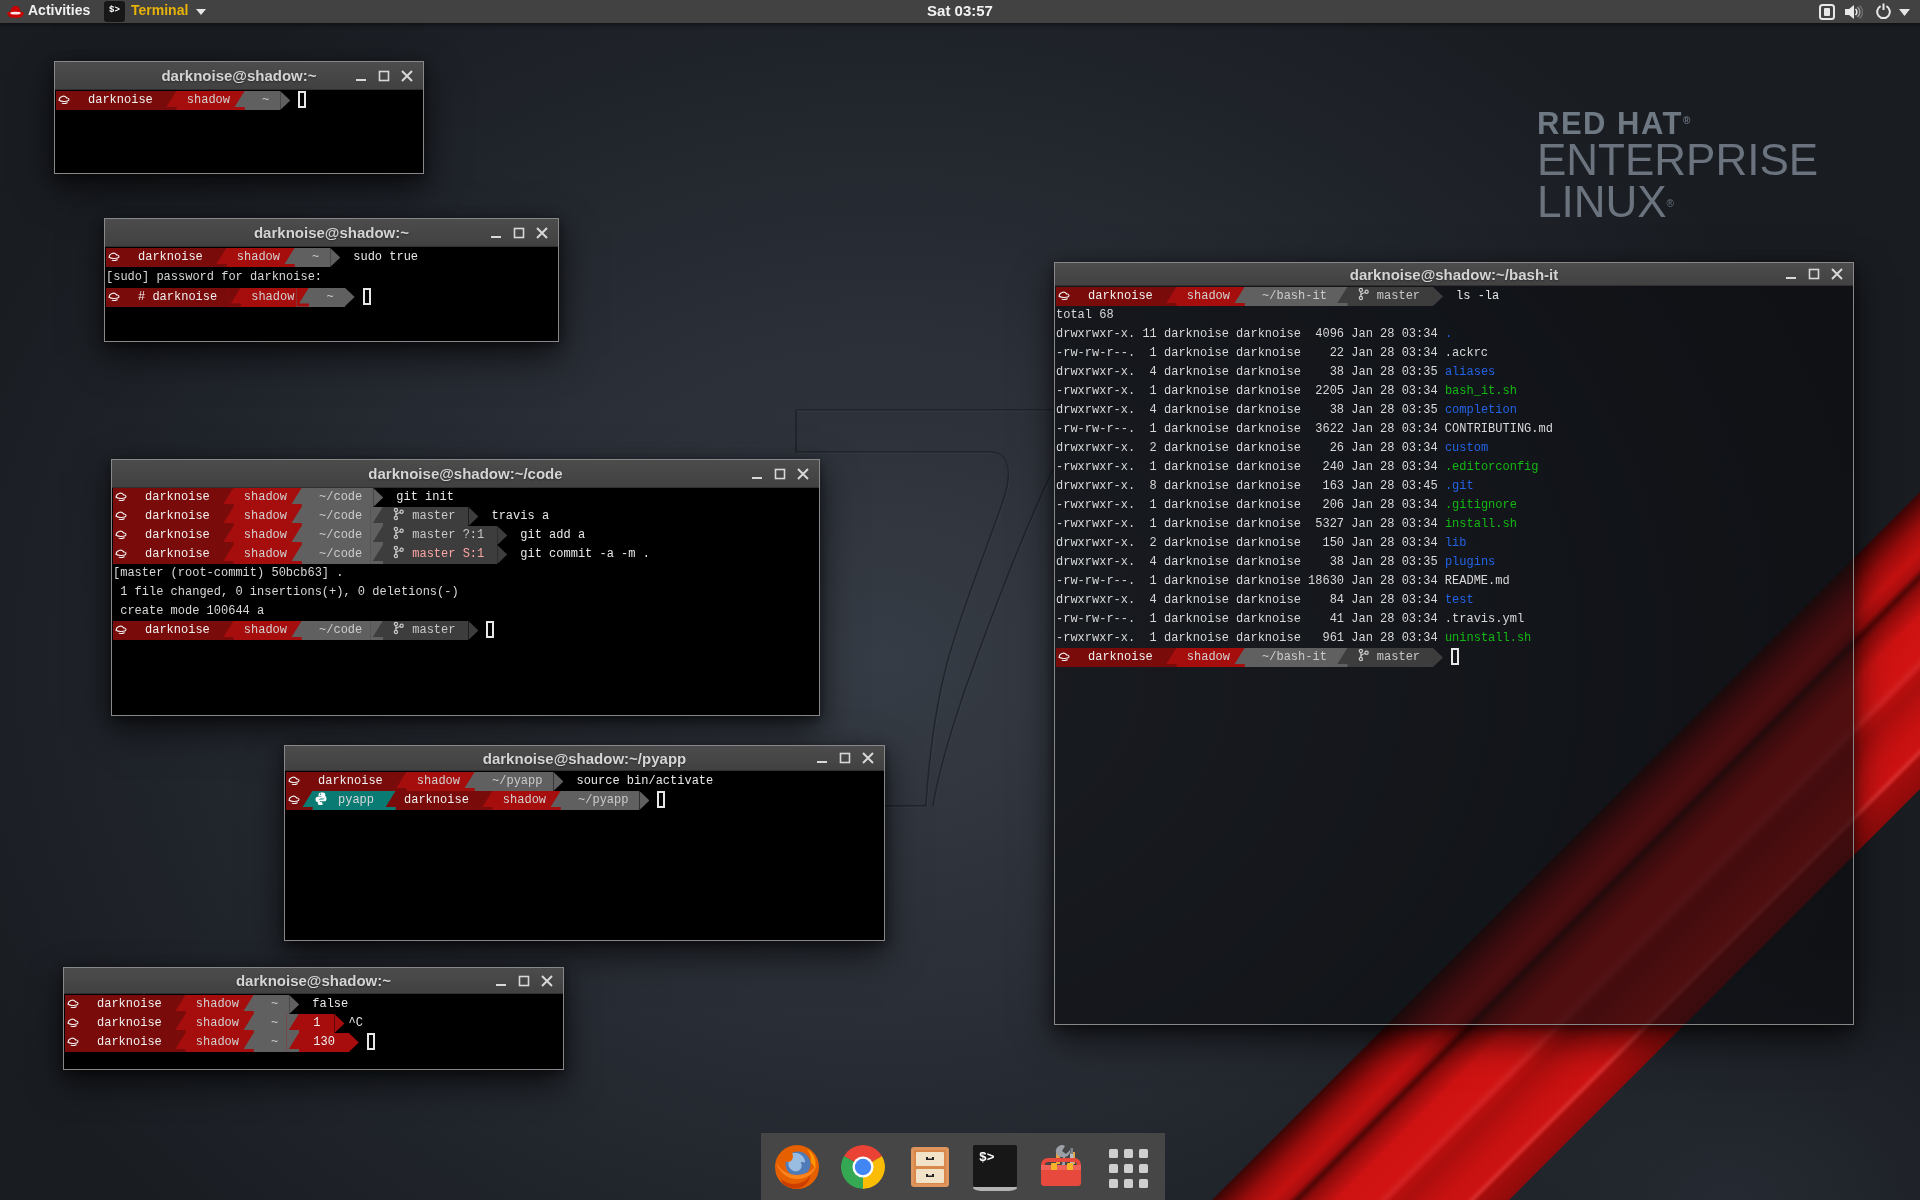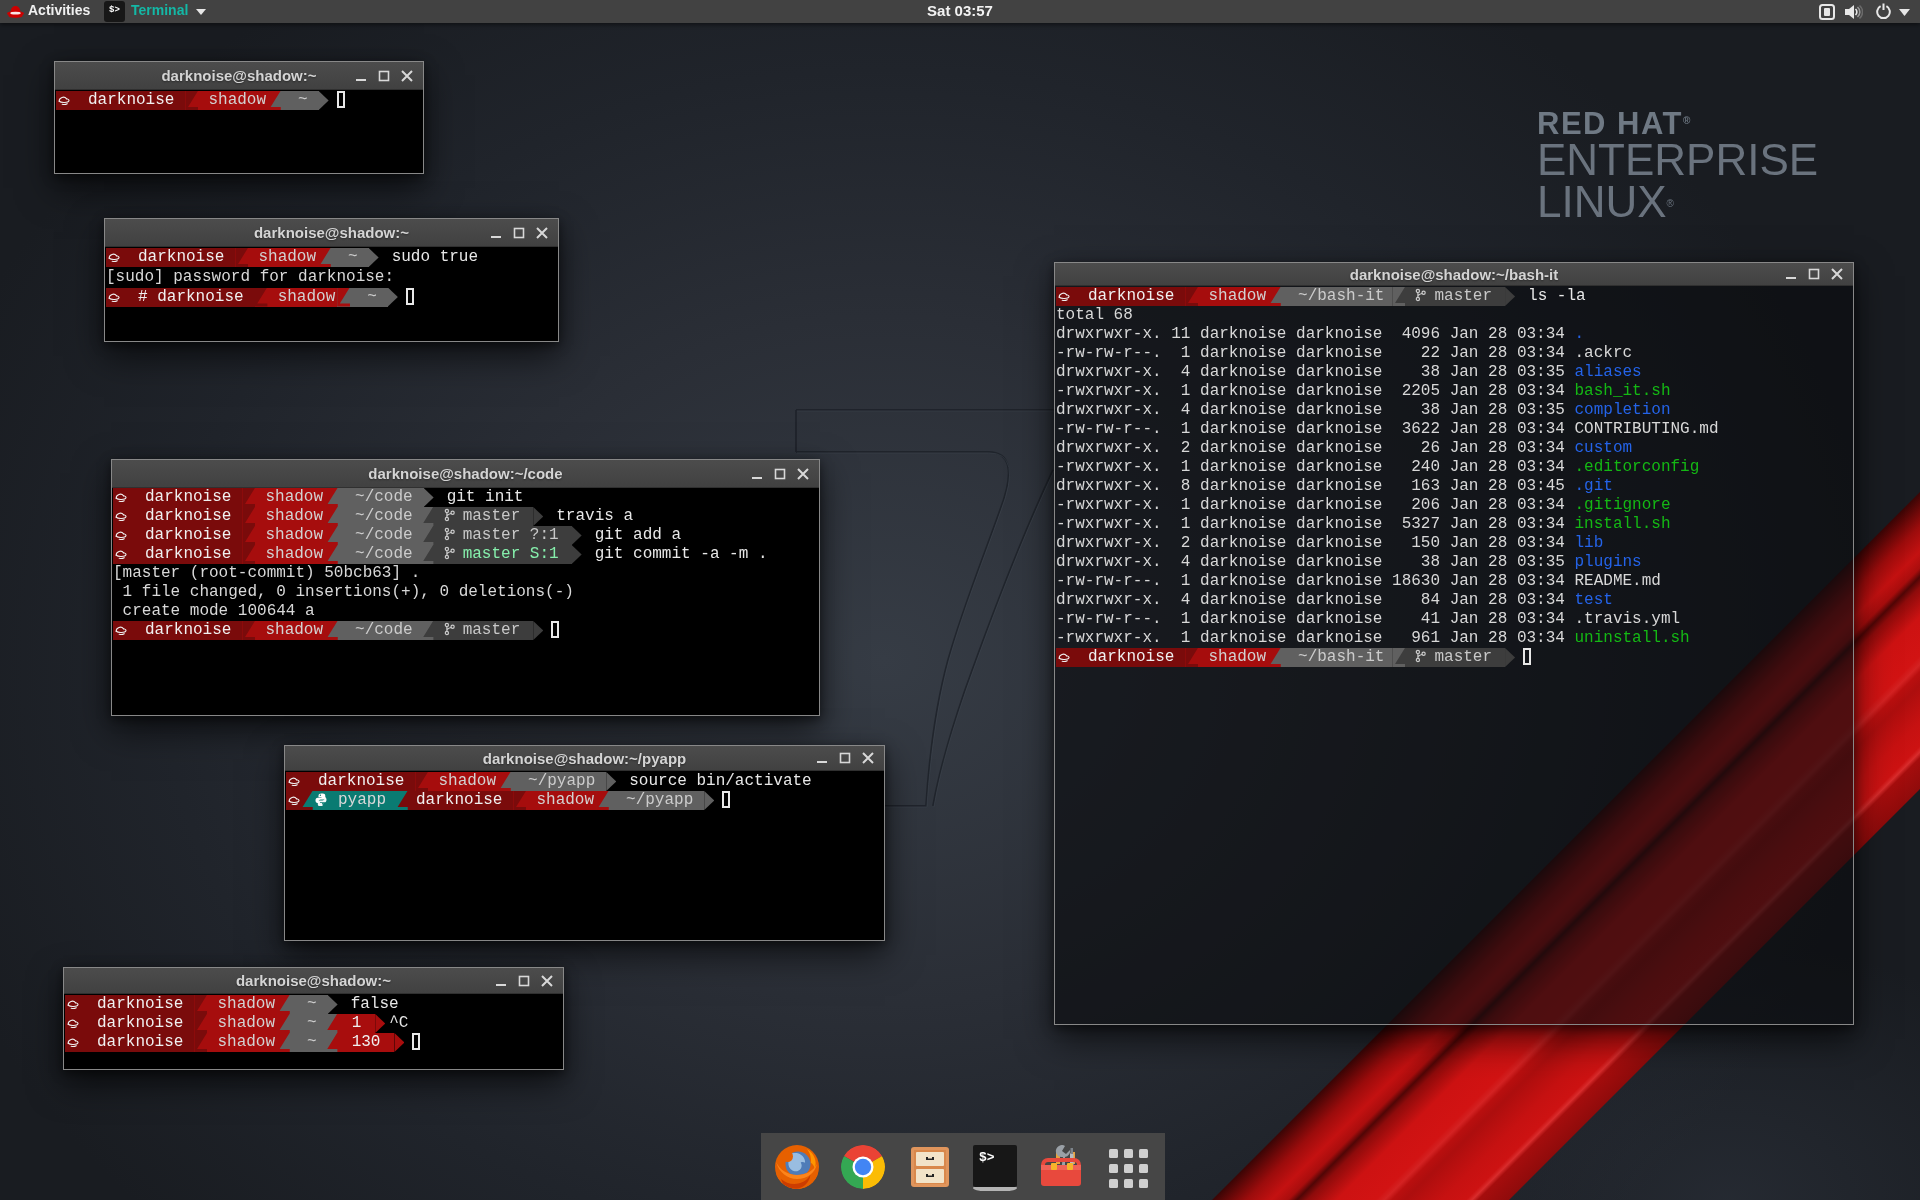--- a/index.html
+++ b/index.html
@@ -16,34 +16,34 @@
   
   #logo { position:absolute; left:1537px; top:99px; color:#6a737e; }
   #logo .rh { font-size:31px; font-weight:bold; letter-spacing:1.5px; color:#6f7984; margin-top:7px;}
   #logo .sup { font-size:10px; vertical-align:10px; letter-spacing:0;}
   #logo .ent { font-size:44px; letter-spacing:0px; margin-top:-7px; }
   #logo .lin { font-size:44px; letter-spacing:0px; margin-top:-8px; }
   
   #topbar { position:absolute; left:0; top:0; width:1920px; height:23px; background:#424242;
     color:#e6e6e6; font-size:14px; box-shadow:0 2px 4px rgba(0,0,0,0.45); }
   #topbar .act { position:absolute; left:28px; top:2px; font-weight:bold; color:#f0f0f0;}
-  #topbar .appname { position:absolute; left:131px; top:2px; font-weight:bold; color:#14b8a6;}
+  #topbar .appname { position:absolute; left:131px; top:2px; font-weight:bold; color:#eab308;}
   #clock { position:absolute; left:900px; top:2px; width:120px; text-align:center; font-weight:bold; font-size:15px; color:#f2f2f2;}
   
   #dock { position:absolute; left:761px; top:1133px; width:404px; height:67px; background:#464646; }
   .dicon { position:absolute; top:10px; width:48px; height:48px; }
   
   .win { position:absolute; border:1px solid #888; background:#000;
     box-shadow:0 14px 34px rgba(0,0,0,.62), 0 3px 10px rgba(0,0,0,.5); }
   .tb { position:relative; background:linear-gradient(#4c4c4c,#414141); border-bottom:1px solid #303030;
         color:#d4d4d4; font-weight:bold; font-size:15px; text-align:center; text-shadow:0 1px 2px rgba(0,0,0,0.4); }
   .tb .t { display:inline-block; }
   .btns { position:absolute; right:10px; top:0; height:100%; display:flex; align-items:center; gap:11px;}
   .btns svg { display:block; }
-  .term { font-family:"Liberation Mono", monospace; font-size:16px; color:#d8d8d8;
+  .term { font-family:"Liberation Mono", monospace; font-size:12px; color:#d8d8d8;
     padding:1px 0 0 1px; position:relative; }
   .ln { height:19px; line-height:19px; white-space:pre; overflow:visible; }
   .sg { display:inline-block; height:19px; vertical-align:top; }
   .sp { display:inline-block; width:13px; height:19px; vertical-align:top; position:relative; }
   .sp i { position:absolute; inset:0; clip-path:polygon(0 0,96% 0,20% 84%,98% 84%,98% 100%,0 100%); }
   .ar { display:inline-block; width:10px; height:19px; vertical-align:top;
         clip-path:polygon(0 0,100% 50%,0 100%); }
   .cur { display:inline-block; width:8px; height:17px; border:2px solid #e8e8e8; vertical-align:-4px; margin-left:8px;}
   .cmd { padding-left:13px; color:#e8e8e8; }
   .blu { color:#2463e8; }
@@ -244,21 +244,21 @@
               <path d="M8.6,3.8 c1.7,0.4 2.6,1.1 2.4,1.9 c-0.3,1.2 -2.6,1.9 -5.3,1.8 c-2,-0.1 -3.6,-0.6 -4.5,-1.3"></path>
               <path d="M4.2,9.3 c1.8,0.4 3.7,0.2 5,-0.6"></path>
             </g>
           </svg><span style="color:#f0f0f0">darknoise</span></span><span class="sp" style="background:#a60d0d"><i style="background:#7a0b0b"></i></span><span class="sg" style="background:#a60d0d;padding-left:10px;padding-right:2px"><span style="color:#d2d2d2">shadow</span></span><span class="sp" style="background:#606060"><i style="background:#a60d0d"></i></span><span class="sg" style="background:#606060;padding-left:17px;padding-right:8px"><span style="color:#cccccc">~/code</span></span><span class="sp" style="background:#3d3d3d"><i style="background:#606060"></i></span><span class="sg" style="background:#3d3d3d;padding-left:10px;padding-right:13px"><svg class="ic" style="margin-right:8px" width="11" height="14" viewBox="0 0 11 14">
             <g stroke="#cccccc" stroke-width="1.2" fill="none">
               <circle cx="2.9" cy="2.9" r="1.6"></circle>
               <circle cx="2.9" cy="11" r="1.6"></circle>
               <circle cx="8.6" cy="4.7" r="1.6"></circle>
               <path d="M2.9,4.6 L2.9,9.3 M2.9,8.5 C2.9,6.6 5.3,6 7.3,5.4"></path>
             </g>
-          </svg><span style="color:#86efac">master S:1</span></span><span class="ar" style="background:#3d3d3d"></span><span class="cmd" style="padding-left:13px">git commit -a -m .</span></div>
+          </svg><span style="color:#fca5a5">master S:1</span></span><span class="ar" style="background:#3d3d3d"></span><span class="cmd" style="padding-left:13px">git commit -a -m .</span></div>
     <div class="ln">[master (root-commit) 50bcb63] .</div>
     <div class="ln"> 1 file changed, 0 insertions(+), 0 deletions(-)</div>
     <div class="ln"> create mode 100644 a</div>
     <div class="ln" id="p3e"><span class="sg" style="background:#7a0b0b;padding-left:2px;padding-right:11px"><svg class="ic" style="margin-right:18px" width="12" height="11" viewBox="0 0 12 11">
             <g stroke="#f0f0f0" stroke-width="1.1" fill="none" stroke-linecap="round">
               <path d="M1.2,6.2 a4.1,3.9 0 0 1 7.4,-2.4"></path>
               <path d="M8.6,3.8 c1.7,0.4 2.6,1.1 2.4,1.9 c-0.3,1.2 -2.6,1.9 -5.3,1.8 c-2,-0.1 -3.6,-0.6 -4.5,-1.3"></path>
               <path d="M4.2,9.3 c1.8,0.4 3.7,0.2 5,-0.6"></path>
             </g>
           </svg><span style="color:#f0f0f0">darknoise</span></span><span class="sp" style="background:#a60d0d"><i style="background:#7a0b0b"></i></span><span class="sg" style="background:#a60d0d;padding-left:10px;padding-right:2px"><span style="color:#d2d2d2">shadow</span></span><span class="sp" style="background:#606060"><i style="background:#a60d0d"></i></span><span class="sg" style="background:#606060;padding-left:17px;padding-right:8px"><span style="color:#cccccc">~/code</span></span><span class="sp" style="background:#3d3d3d"><i style="background:#606060"></i></span><span class="sg" style="background:#3d3d3d;padding-left:10px;padding-right:13px"><svg class="ic" style="margin-right:8px" width="11" height="14" viewBox="0 0 11 14">

